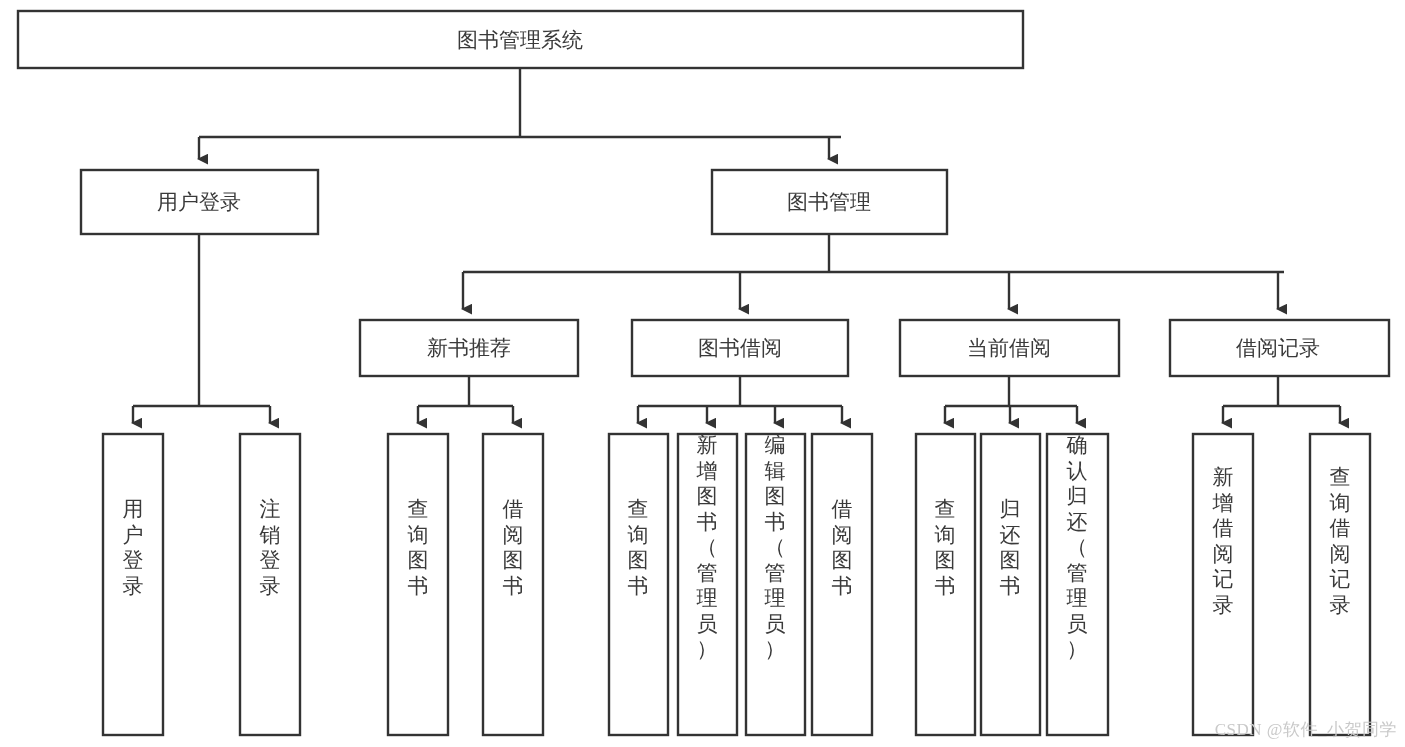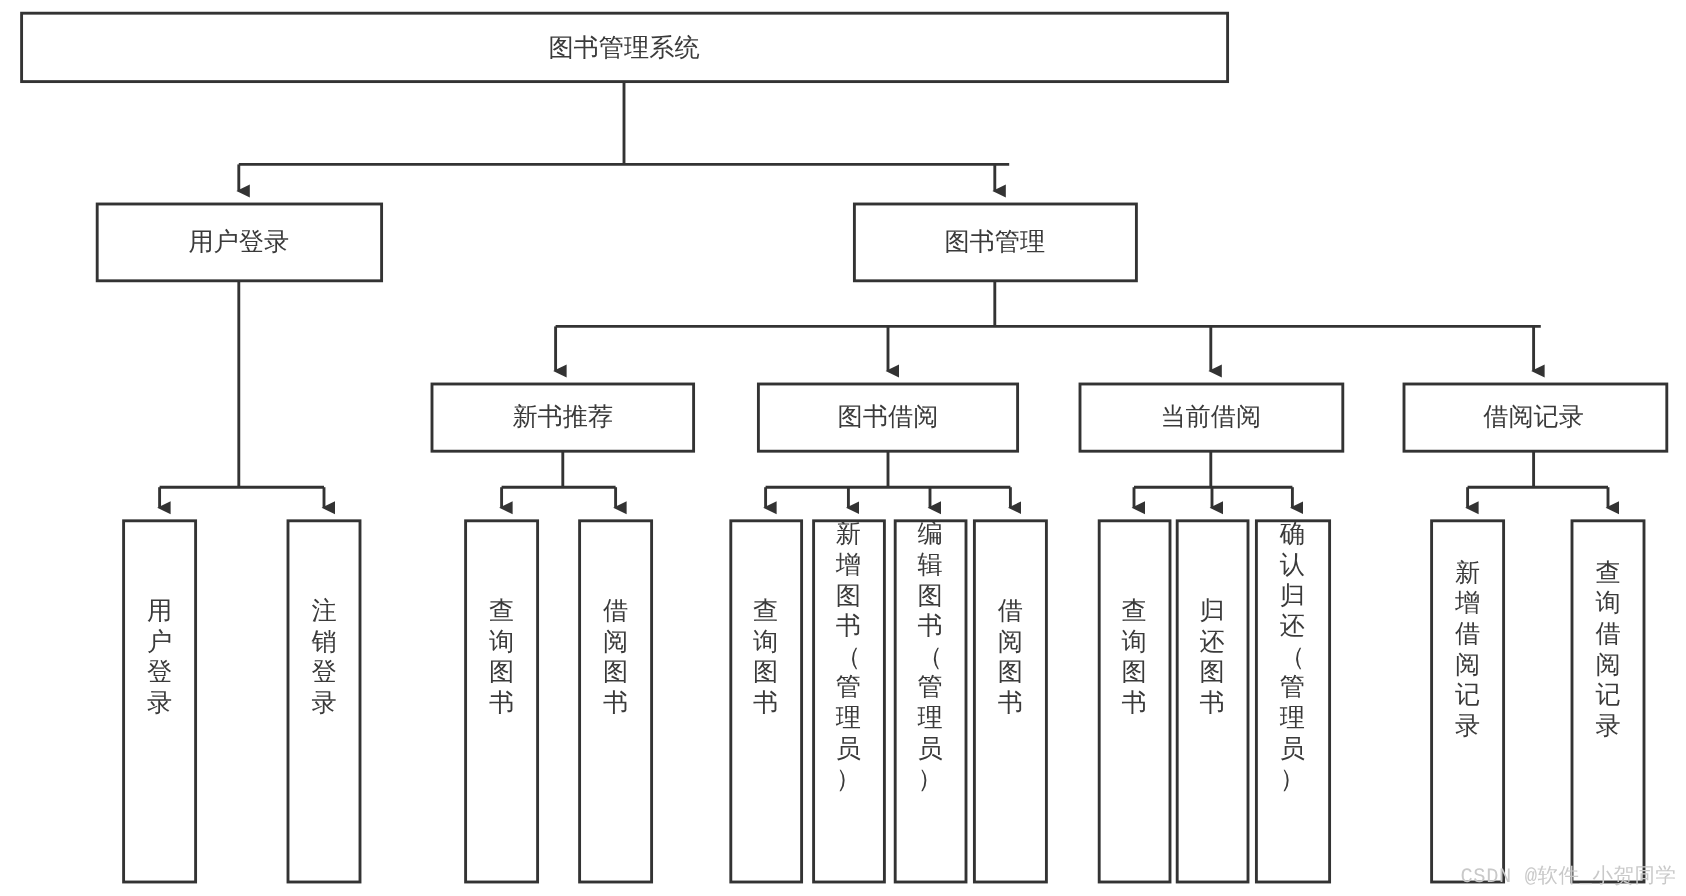--- a/index.html
+++ b/index.html
@@ -49,21 +49,21 @@
     fill: none;
   }
   .arrow-head {
     fill: #333333;
     stroke: none;
   }
   .watermark {
     position: absolute;
     right: 8px;
     bottom: 6px;
-    font-family: Liberation Mono, monospace;
+    font-family: Liberation Serif, serif;
     font-size: 17px;
     color: #c9c9c9;
     letter-spacing: 0.5px;
     white-space: nowrap;
     pointer-events: none;
   }
 </style>
 </head>
 <body>
 

